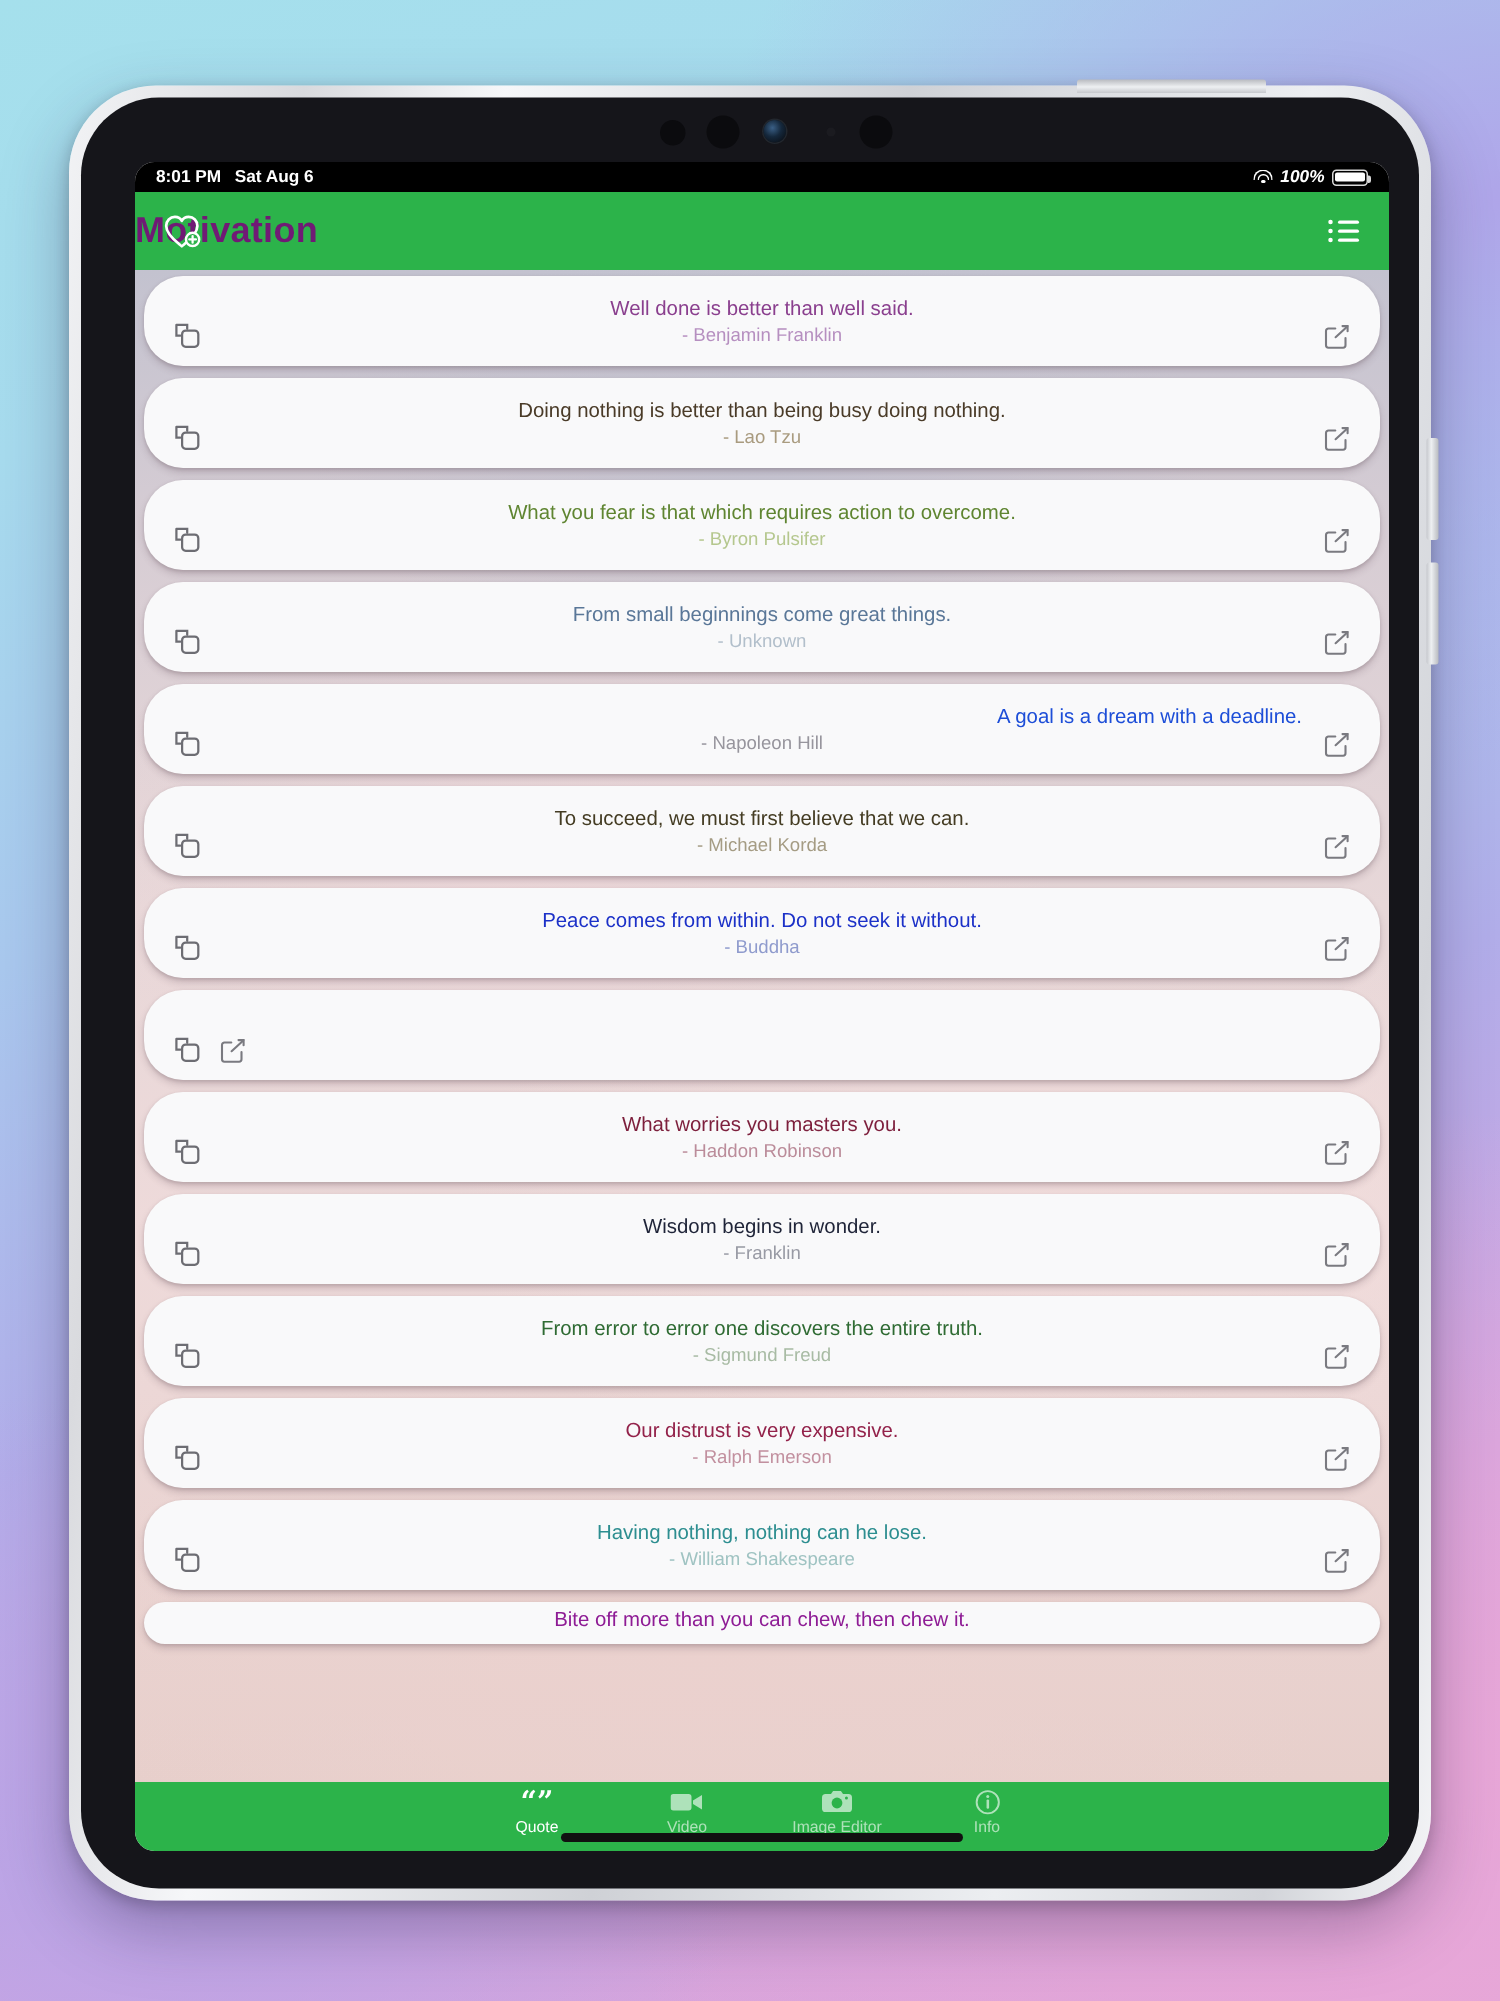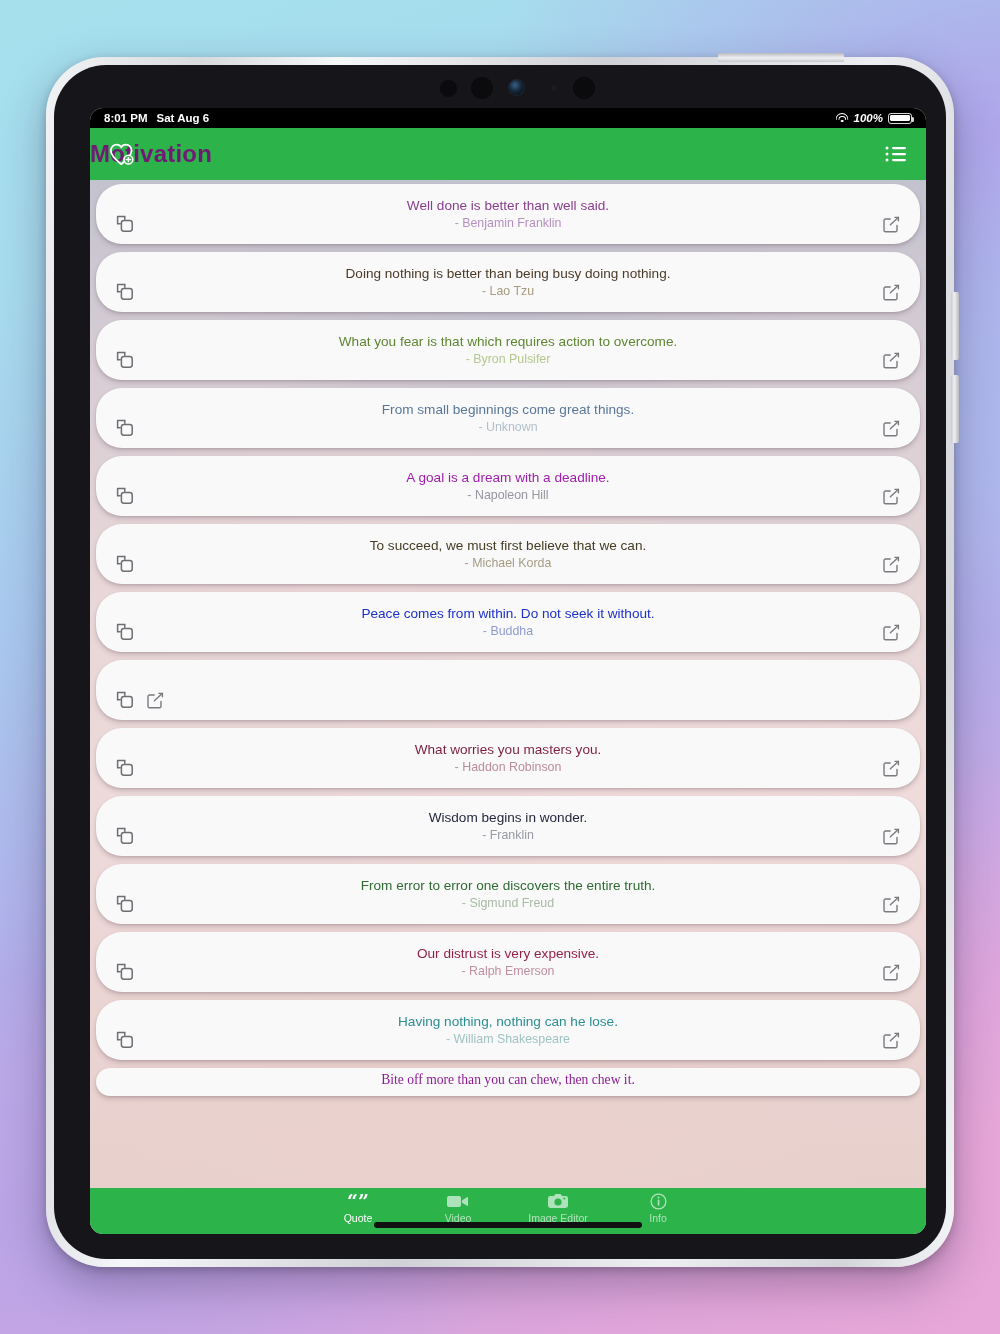--- a/index.html
+++ b/index.html
@@ -119,21 +119,21 @@
   .quote-card {
     position: relative;
     height: 60px;
     margin: 0 0 8px 0;
     background: #f9f9fa;
     border-radius: 26px;
     box-shadow: 0 3px 5px rgba(90,70,80,.22), 0 1px 2px rgba(70,50,60,.14);
     display: flex; align-items: center;
     padding: 0 14px;
   }
-  .quote-card.clipped { height: 28px; margin-bottom: 0; align-items: flex-start; padding-top: 4px; overflow: hidden; font-family: Liberation Serif, serif; }
+  .quote-card.clipped { height: 28px; margin-bottom: 0; align-items: flex-start; padding-top: 4px; overflow: hidden; }
   .qc-center {
     flex: 1; text-align: center;
     display: flex; flex-direction: column; justify-content: center; gap: 2px;
     padding: 0 8px;
   }
   .qc-text { font-size: 13.6px; line-height: 1.15; }
   .qc-author { font-size: 12.4px; line-height: 1.15; }
   .qc-icon { width: 30px; display: flex; align-items: flex-end; justify-content: center;
              height: 100%; padding-bottom: 10px; cursor: pointer; }
 
@@ -298,21 +298,21 @@
               </div>
             </div>
             <div class="quote-card">
               <div class="qc-icon">
                 <svg width="20" height="20" viewBox="0 0 20 20">
                   <path d="M2.6 2.6h7.2v2.6M2.6 2.6v7.2h2.6" fill="none" stroke="#6d6d73" stroke-width="1.5" stroke-linecap="round"></path>
                   <rect x="6.4" y="6.4" width="10.8" height="10.8" rx="2.4" fill="none" stroke="#6d6d73" stroke-width="1.5"></rect>
                 </svg>
               </div>
               <div class="qc-center">
-                <div class="qc-text" style="color: #a21caf;">A goal is a dream with a deadline.</div>
+                <div class="qc-text" style="color: #1d4ed8; text-align: right;">A goal is a dream with a deadline.</div>
                 <div class="qc-author" style="color: rgb(151, 149, 157);">- Napoleon Hill</div>
               </div>
               <div class="qc-icon">
                 <svg width="20" height="20" viewBox="0 0 20 20">
                   <path d="M14 3.4h3.4v3.4" fill="none" stroke="#7a7a80" stroke-width="1.4" stroke-linecap="round"></path>
                   <path d="M9.4 10.8l7.8-7.2" fill="none" stroke="#7a7a80" stroke-width="1.4" stroke-linecap="round"></path>
                   <path d="M16 11.4v4.8a1.6 1.6 0 0 1-1.6 1.6H4.6A1.6 1.6 0 0 1 3 16.2V6.6A1.6 1.6 0 0 1 4.6 5h4.6" fill="none" stroke="#7a7a80" stroke-width="1.4" stroke-linecap="round"></path>
                 </svg>
               </div>
             </div>

